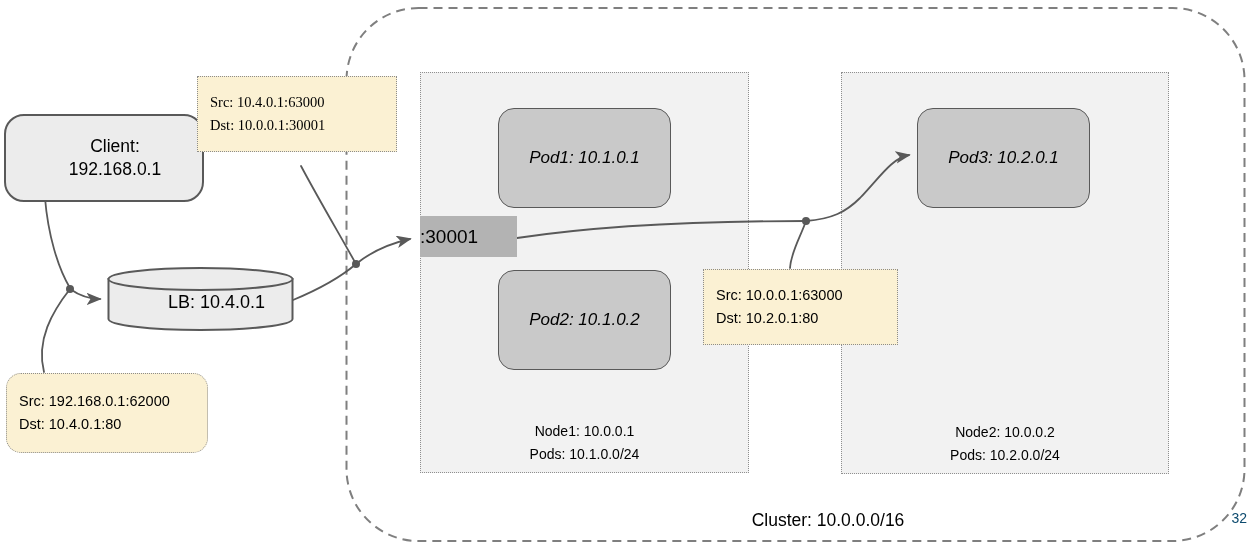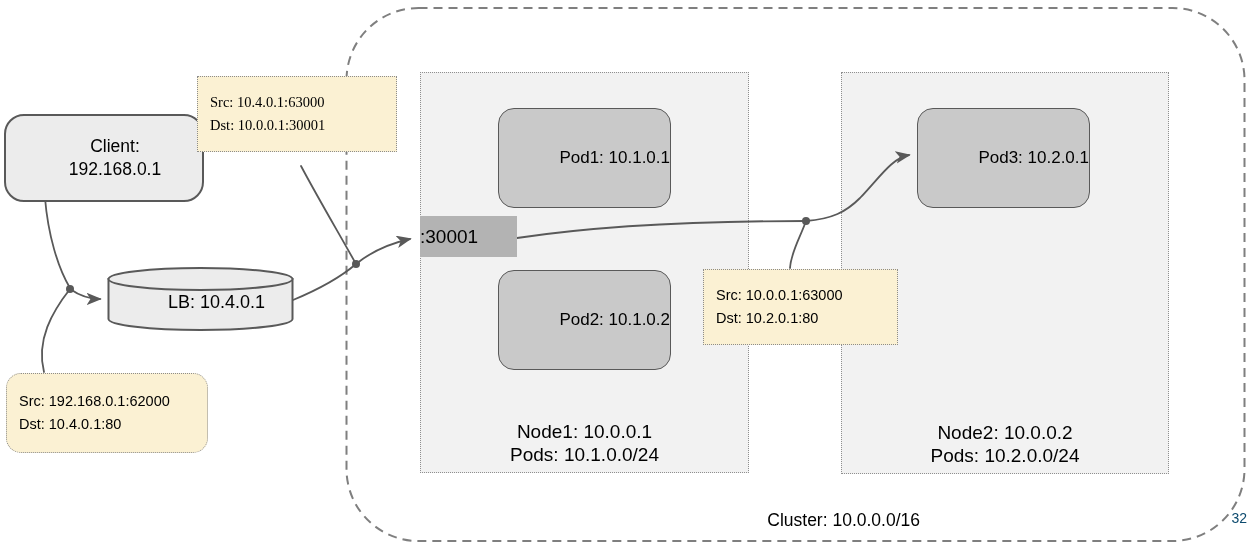--- a/index.html
+++ b/index.html
@@ -9,31 +9,31 @@
   }
 
   
   .node {
     position:absolute; background:#f2f2f2; border:1px dotted #8f8f8f; z-index:1;
   }
   #node1 { left:420px; top:72px;  width:327px; height:399px; }
   #node2 { left:841px; top:72px;  width:326px; height:400px; }
   .node-label {
     position:absolute; left:0; right:0; bottom:6px; text-align:center;
-    font-size:19px; line-height:23px;
+    font-size:14px; line-height:23px;
   }
 
   
   #wires { position:absolute; left:0; top:0; width:1250px; height:547px; z-index:2; }
 
   
   .pod {
     position:absolute; background:#c9c9c9; border:1.6px solid #595959; border-radius:16px;
-    display:flex; align-items:center; justify-content:flex-end;
-    font-size:17px; z-index:3;
+    display:flex; align-items:center; justify-content:center;
+    font-size:17px; z-index:3;font-style:italic;
   }
   #pod1 { left:498px; top:108px; width:171px; height:98px; }
   #pod2 { left:498px; top:270px; width:171px; height:98px; }
   #pod3 { left:917px; top:108px; width:171px; height:98px; }
 
   
   #port {
     position:absolute; left:420px; top:216px; width:97px; height:41px;
     background:#b3b3b3; display:flex; align-items:center; justify-content:flex-start;
     font-size:19px; z-index:3;
@@ -58,21 +58,21 @@
     position:absolute; background:#fbf1d3; border:1px dotted #8c8c8c;
     display:flex; flex-direction:column; justify-content:center;
     padding-left:12px; box-sizing:border-box;
     font-size:14.5px; line-height:23px; z-index:4;
   }
   #note-lb-to-node  { left:197px; top:76px;  width:200px; height:76px;font-family:Liberation Serif, serif; }
   #note-client-to-lb{ left:6px;   top:373px; width:202px; height:80px;border-radius:15px; }
   #note-node-to-pod { left:703px; top:269px; width:195px; height:76px; }
 
   #cluster-label {
-    position:absolute; left:680px; top:510px; width:240px; text-align:right;
+    position:absolute; left:708px; top:510px; width:240px; text-align:center;
     font-size:17.5px; z-index:3;
   }
   #page-number {
     position:absolute; right:3px; top:510px; font-size:14px; color:#0c4a6e; z-index:3;
   }
 </style>
 </head>
 <body>
 
 <div id="canvas">

